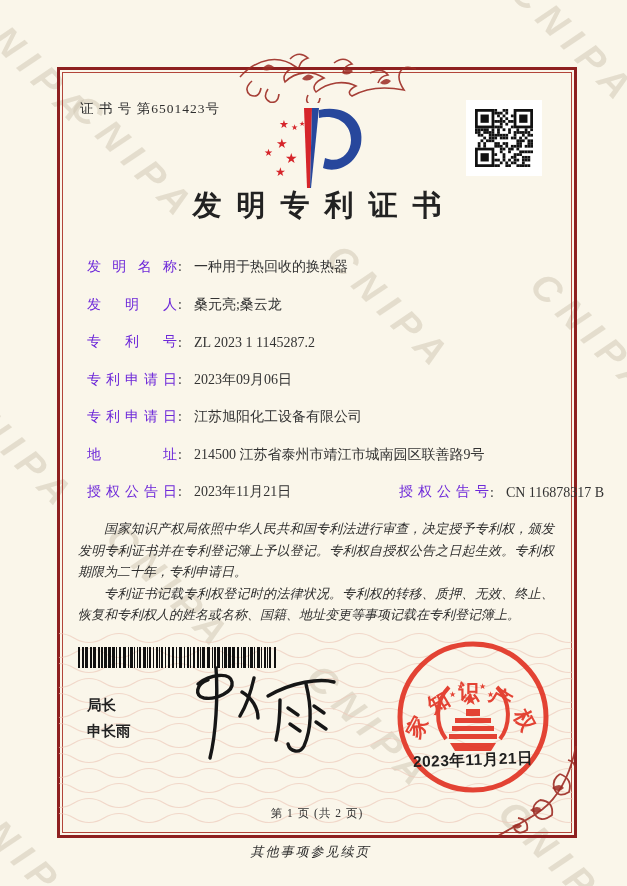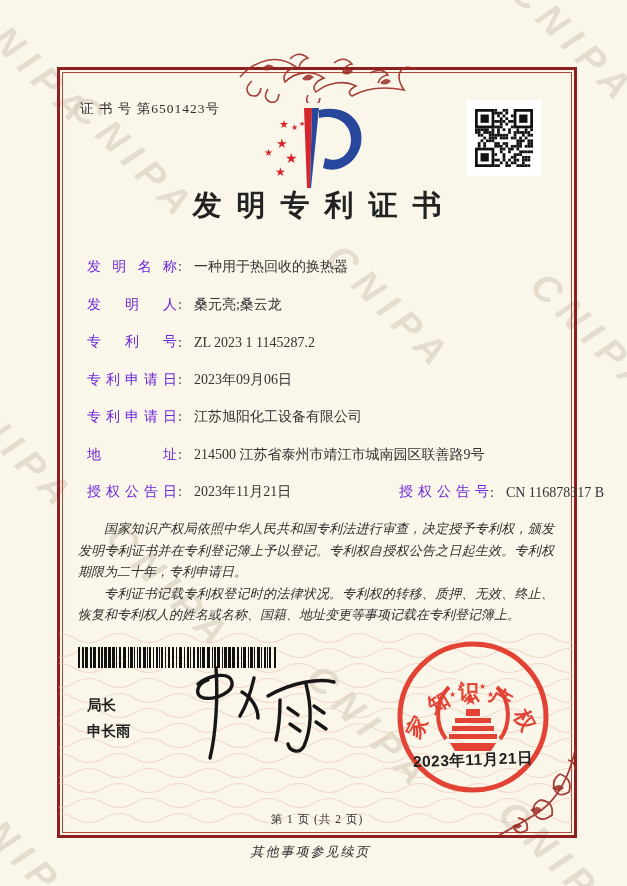--- a/index.html
+++ b/index.html
@@ -53,21 +53,21 @@
     font-family:"Liberation Sans","DejaVu Sans",sans-serif;
     font-size:14.5px;font-weight:600;color:#222;line-height:26px;
   }
   .seal-date{
     position:absolute;left:405px;top:750px;width:136px;text-align:center;z-index:5;
     font-size:15.5px;font-weight:700;color:#1f1f1f;letter-spacing:.5px;transform:rotate(-2deg);
     font-family:"Liberation Sans","DejaVu Sans",sans-serif;
   }
   .page-num{
     position:absolute;left:57px;top:806px;width:520px;text-align:center;
-    font-size:11.5px;color:#333;letter-spacing:1px;margin-top:6px;
+    font-size:11.5px;color:#333;letter-spacing:1px;
   }
   .footer-note{
     position:absolute;left:0;top:843px;width:621px;text-align:center;
     font-size:13px;font-style:italic;color:#2e2e2e;letter-spacing:2px;
   }
   .qr-wrap{position:absolute;left:466px;top:100px;width:76px;height:76px;background:#fff;z-index:3;}
 </style>
 </head>
 <body>
 

